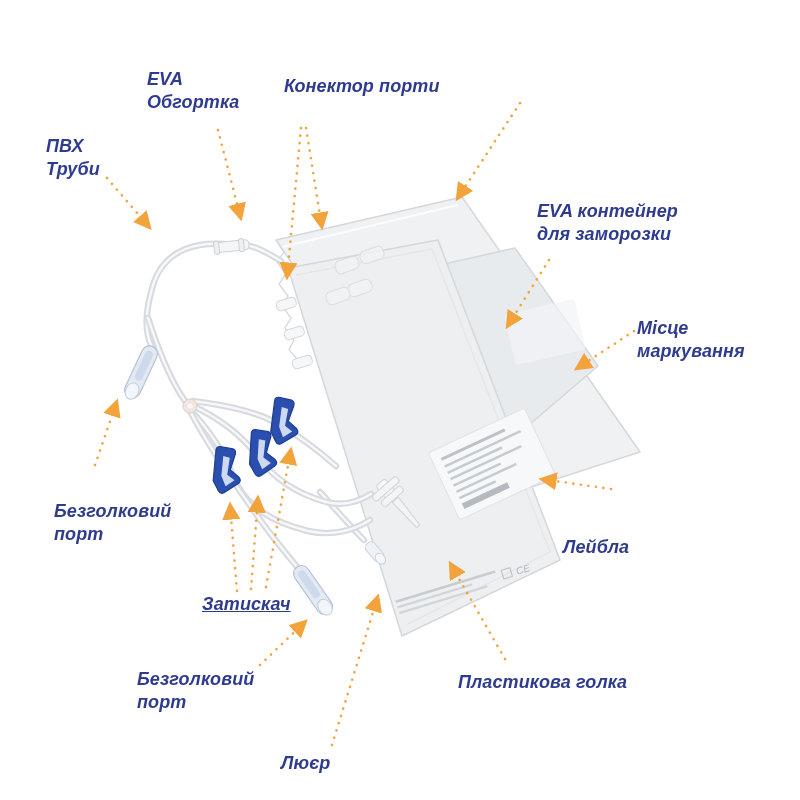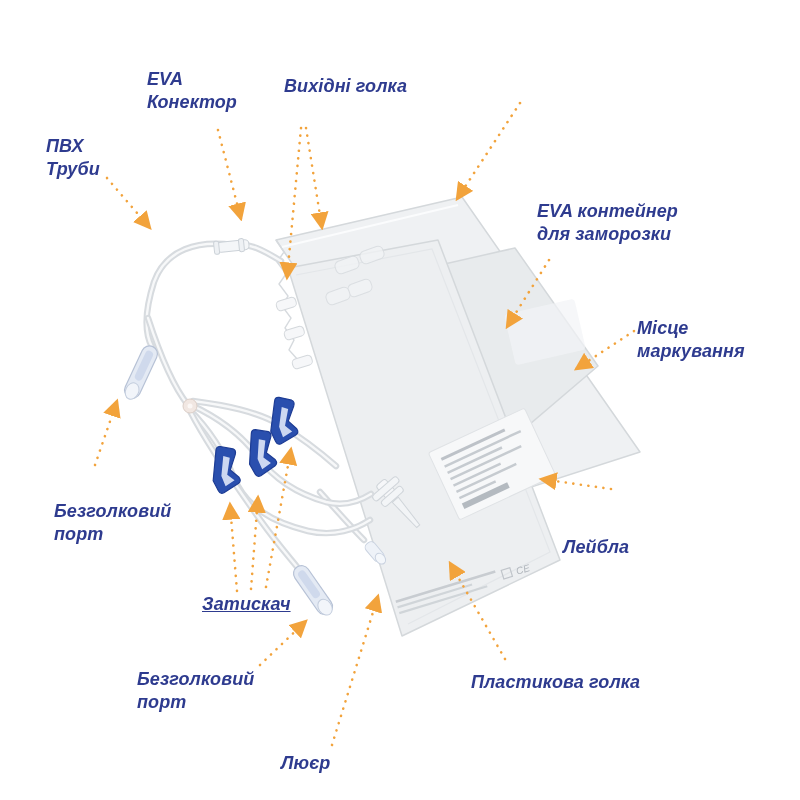--- a/index.html
+++ b/index.html
@@ -172,26 +172,26 @@
       <line class="dotline" marker-end="url(#ah)" x1="266" y1="587" x2="291" y2="449"></line>
       <line class="dotline" marker-end="url(#ah)" x1="260" y1="665" x2="306" y2="621"></line>
       <line class="dotline" marker-end="url(#ah)" x1="505" y1="659" x2="450" y2="563"></line>
       <line class="dotline" marker-end="url(#ah)" x1="332" y1="745" x2="378" y2="596"></line>
     </g>
   </svg>
 
   <div class="callout" style="left:46px;  top:119px;margin-top:16px;">ПВХ
 Труби</div>
   <div class="callout" style="left:147px; top:68px;">EVA
-Конектор</div>
-  <div class="callout" style="left:284px; top:75px;">Вихідні голка</div>
+Обгортка</div>
+  <div class="callout" style="left:284px; top:75px;">Конектор порти</div>
   <div class="callout" style="left:537px; top:200px;">EVA контейнер
 для заморозки</div>
   <div class="callout" style="left:637px; top:317px;">Місце маркування</div>
   <div class="callout" style="left:563px; top:536px;">Лейбла</div>
   <div class="callout" style="left:54px;  top:500px;">Безголковий
 порт</div>
   <div class="callout" style="left:202px; top:593px;text-decoration:underline;">Затискач</div>
   <div class="callout" style="left:137px; top:668px;">Безголковий
 порт</div>
-  <div class="callout" style="left:471px; top:671px;">Пластикова голка</div>
+  <div class="callout" style="left:458px; top:671px;">Пластикова голка</div>
   <div class="callout" style="left:281px; top:752px;">Люєр</div>
 </div>
 
 </body></html>

